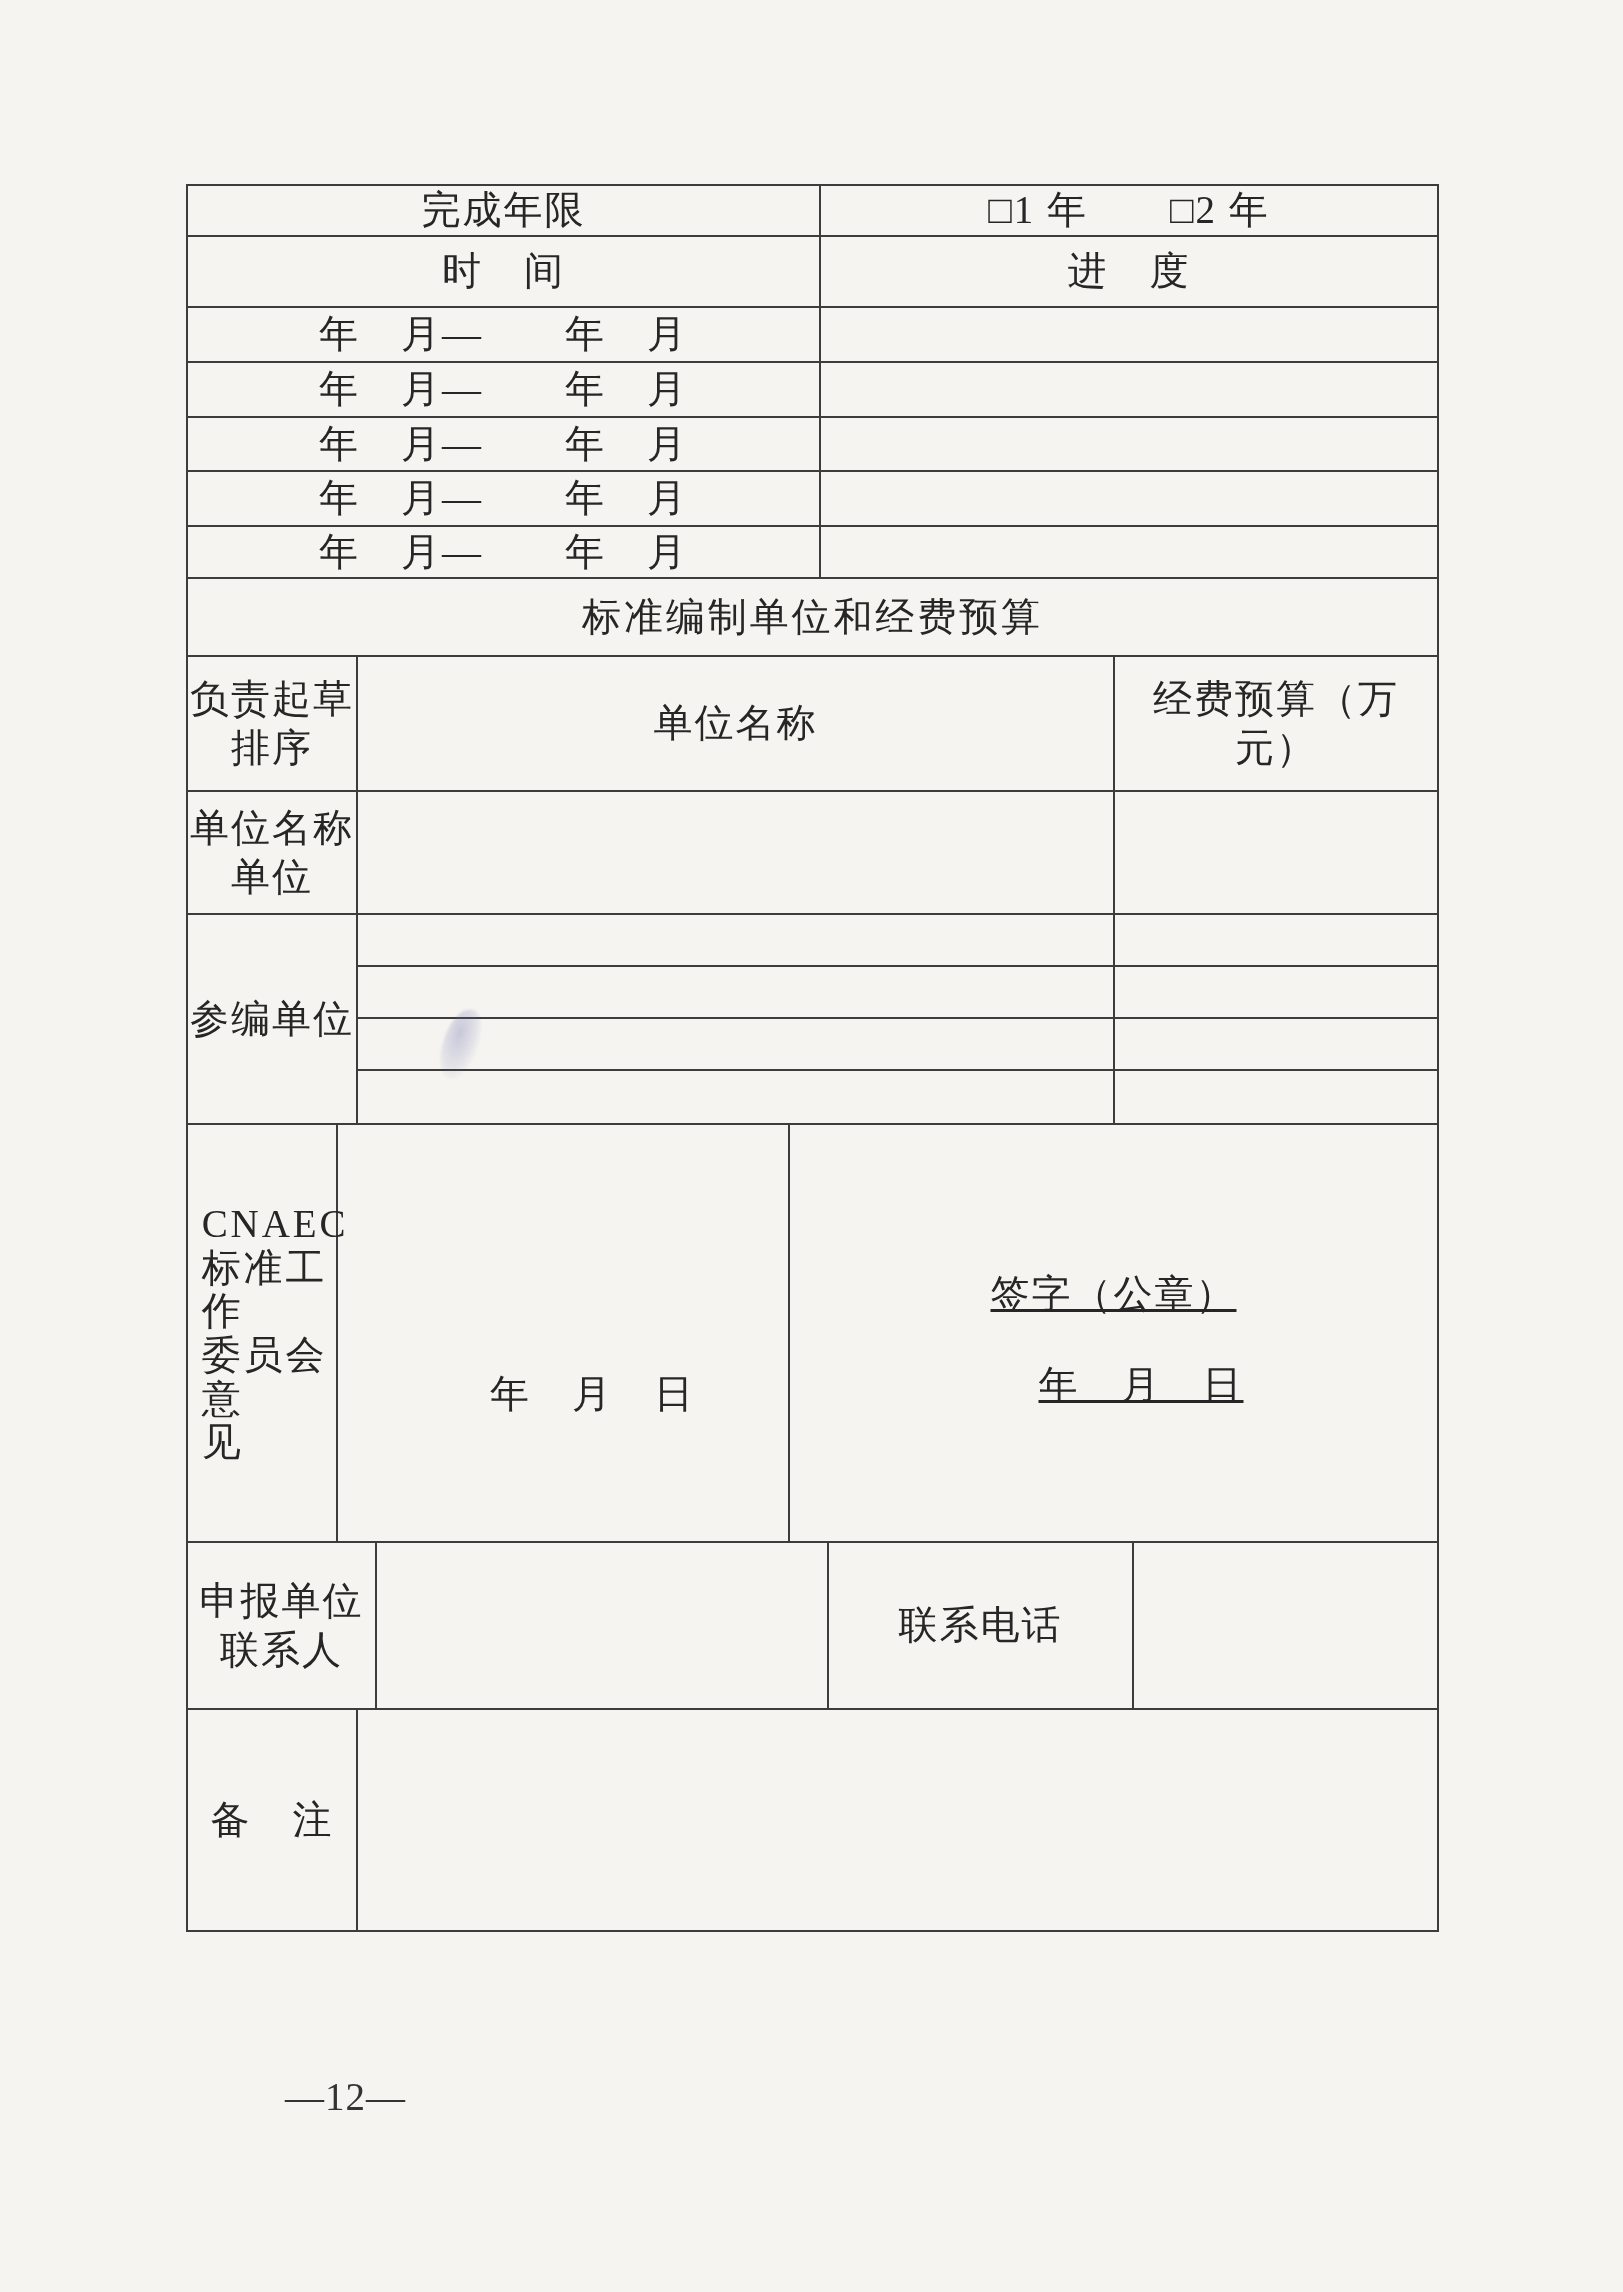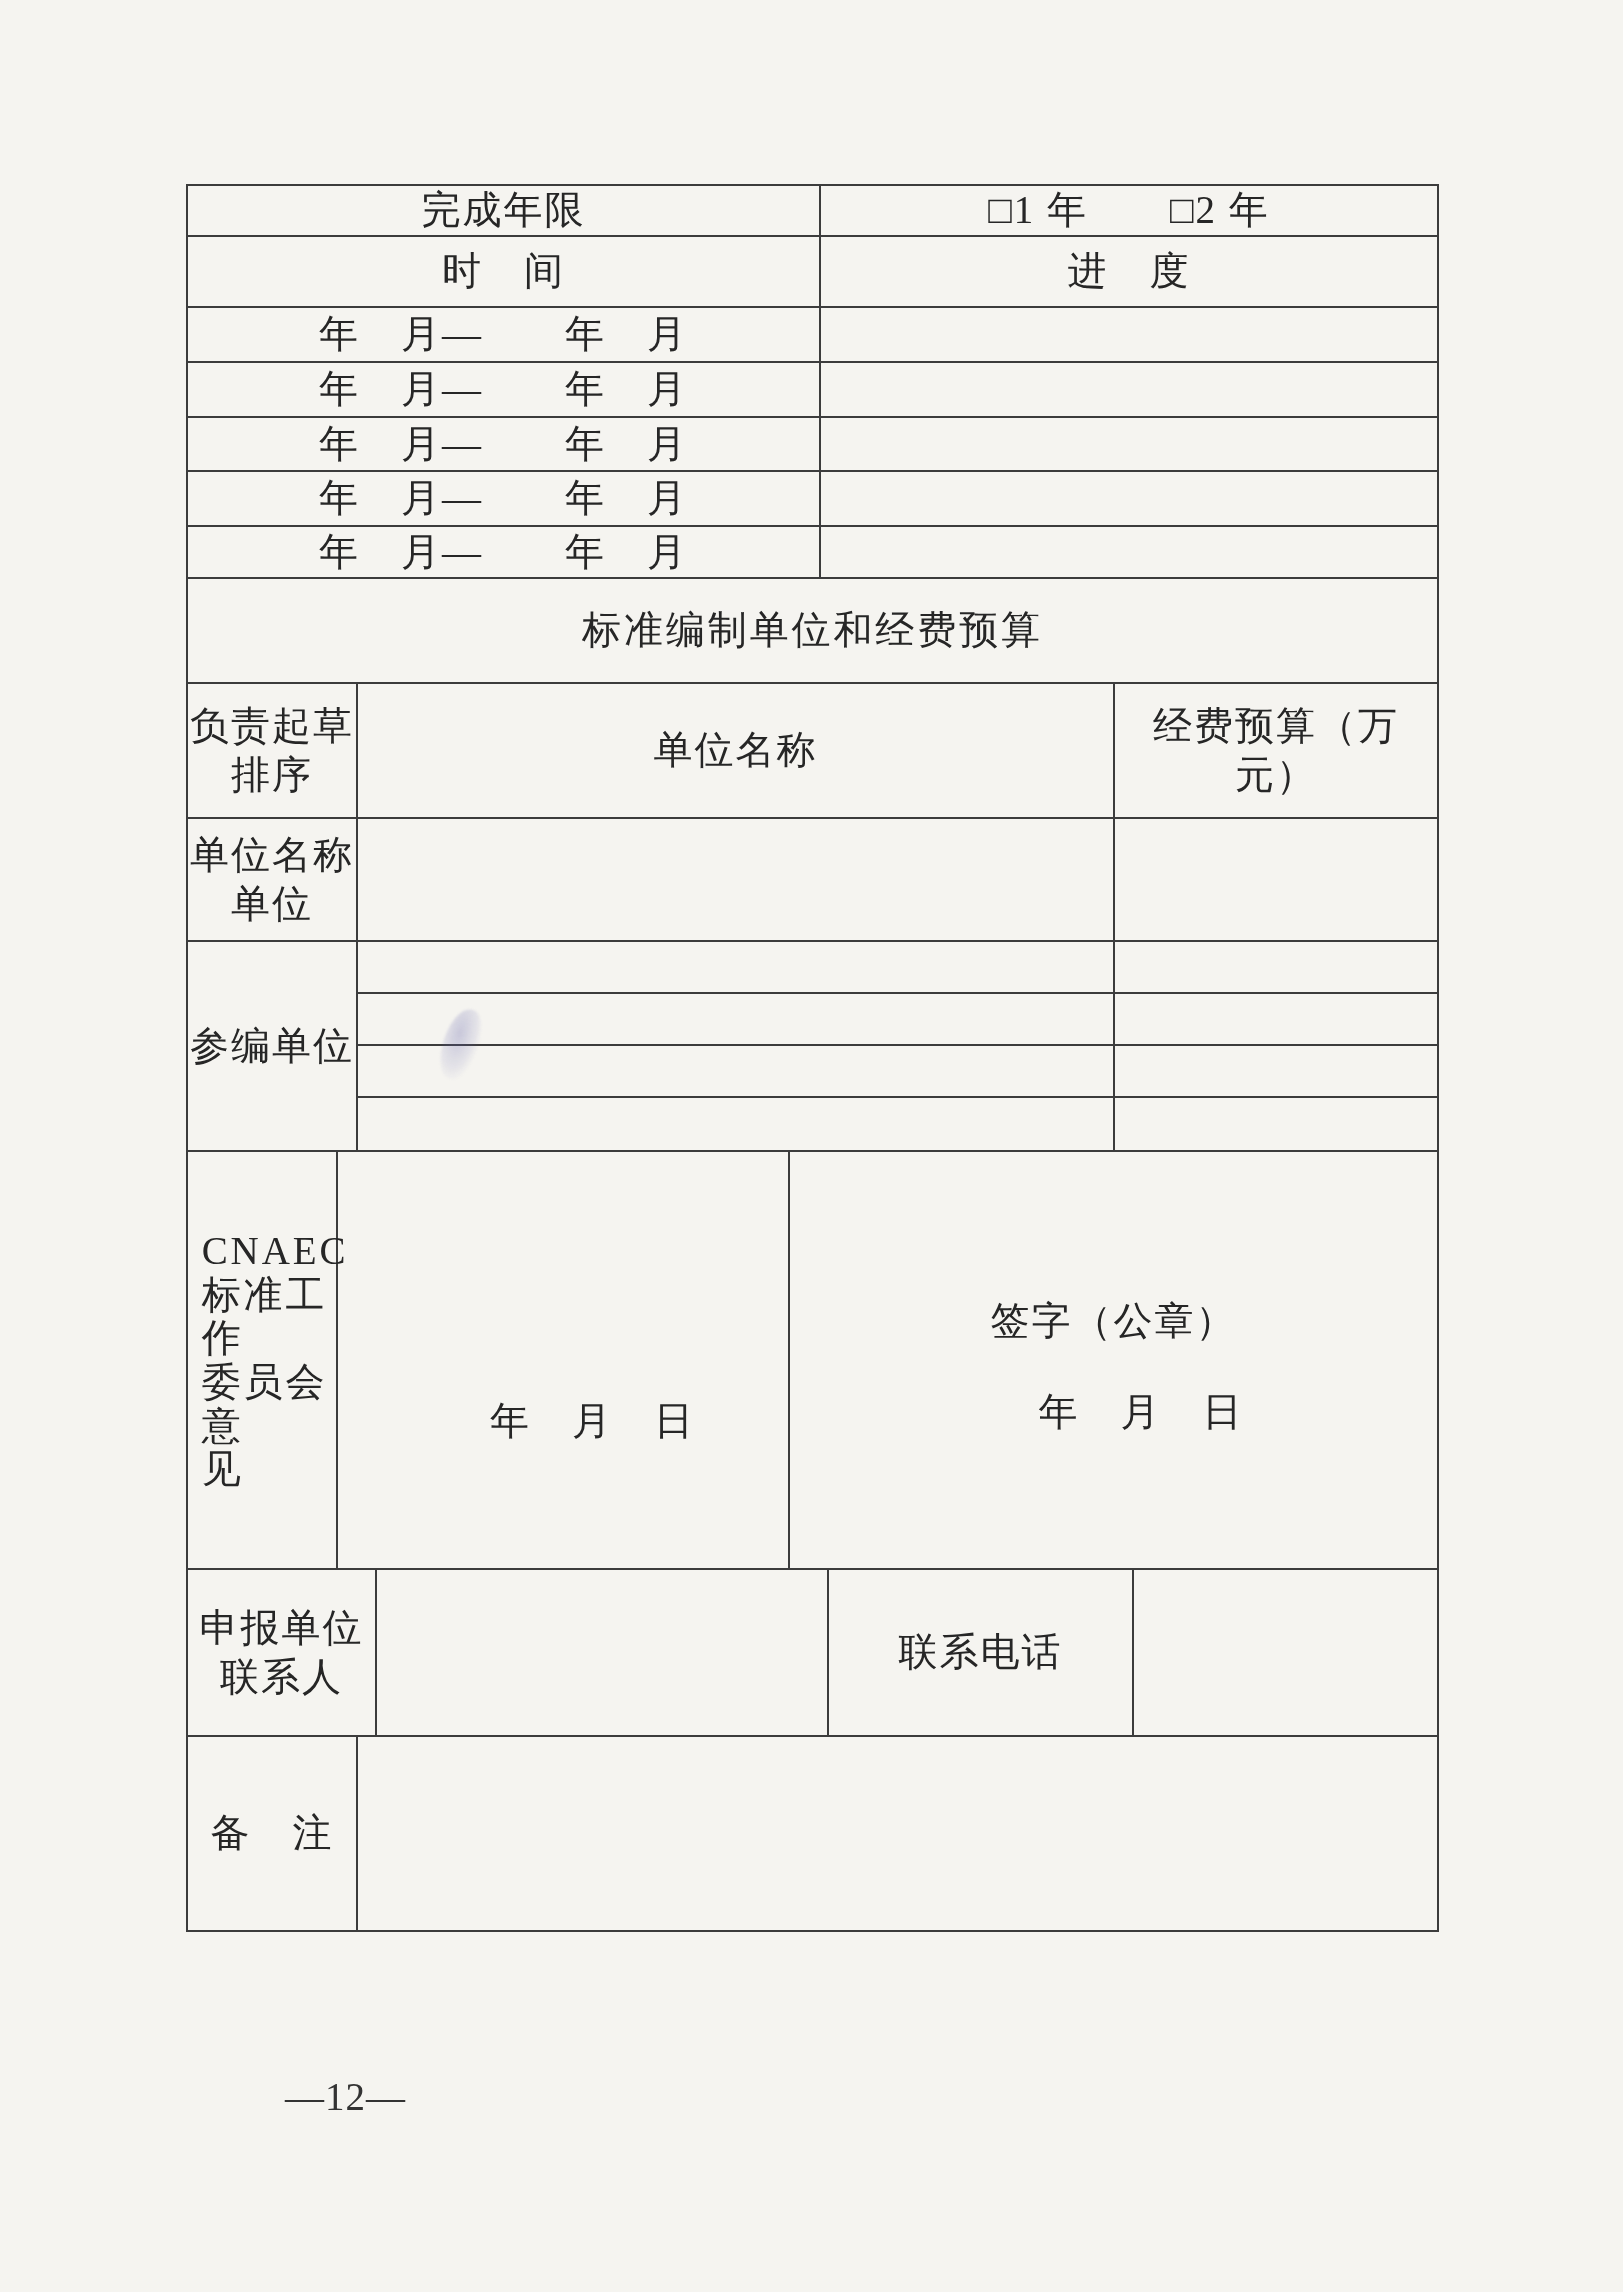--- a/index.html
+++ b/index.html
@@ -31,21 +31,21 @@
   }
   .c.end { border-right:none; flex:1; }
   .subcol { flex:1; display:flex; flex-direction:column; }
   .subrow { display:flex; width:100%; border-bottom:2px solid #3c3c3c; flex:none; }
   .subrow.lastsub { border-bottom:none; flex:1; }
   .cnaec-label {
     justify-content:flex-start; align-items:center;
     text-align:left; padding-left:13.7px; letter-spacing:2.9px; line-height:1.12;
   }
   .cnaec-date { align-items:flex-start; padding-top:245px; padding-left:59px; }
-  .sign-cell { flex-direction:column; justify-content:center; padding-top:13.7px; }
+  .sign-cell { flex-direction:column; justify-content:center; padding-top:13.7px;text-decoration:underline; }
   .sign-date { margin-top:43px; margin-left:55px; }
   .page-number {
     position:absolute; left:237px; top:2074px;
     font-size:39px; letter-spacing:1px; color:#333;margin-left:48px;
   }
   .ink-smudge {
     position:absolute; left:443px; top:1008px; width:35px; height:73px;
     background:radial-gradient(ellipse at 40% 35%, rgba(96,96,168,0.30), rgba(96,96,168,0.10) 55%, transparent 75%);
     transform:rotate(14deg); filter:blur(1px); border-radius:60% 40% 55% 45%;
     pointer-events:none;
@@ -80,21 +80,21 @@
   </div>
   <div class="row" style="height:55px">
     <div class="c" style="width:633px">年　月—　　年　月</div>
     <div class="c end"></div>
   </div>
   <div class="row hb" style="height:52px">
     <div class="c" style="width:633px">年　月—　　年　月</div>
     <div class="c end"></div>
   </div>
 
-  <div class="row hb" style="height:105px">
+  <div class="row hb" style="height:78px">
     <div class="c end" style="letter-spacing:2.9px">标准编制单位和经费预算</div>
   </div>
 
   <div class="row" style="height:135px">
     <div class="c" style="width:170px">负责起草
 排序</div>
     <div class="c" style="width:757px">单位名称</div>
     <div class="c end">经费预算（万元）</div>
   </div>
 

